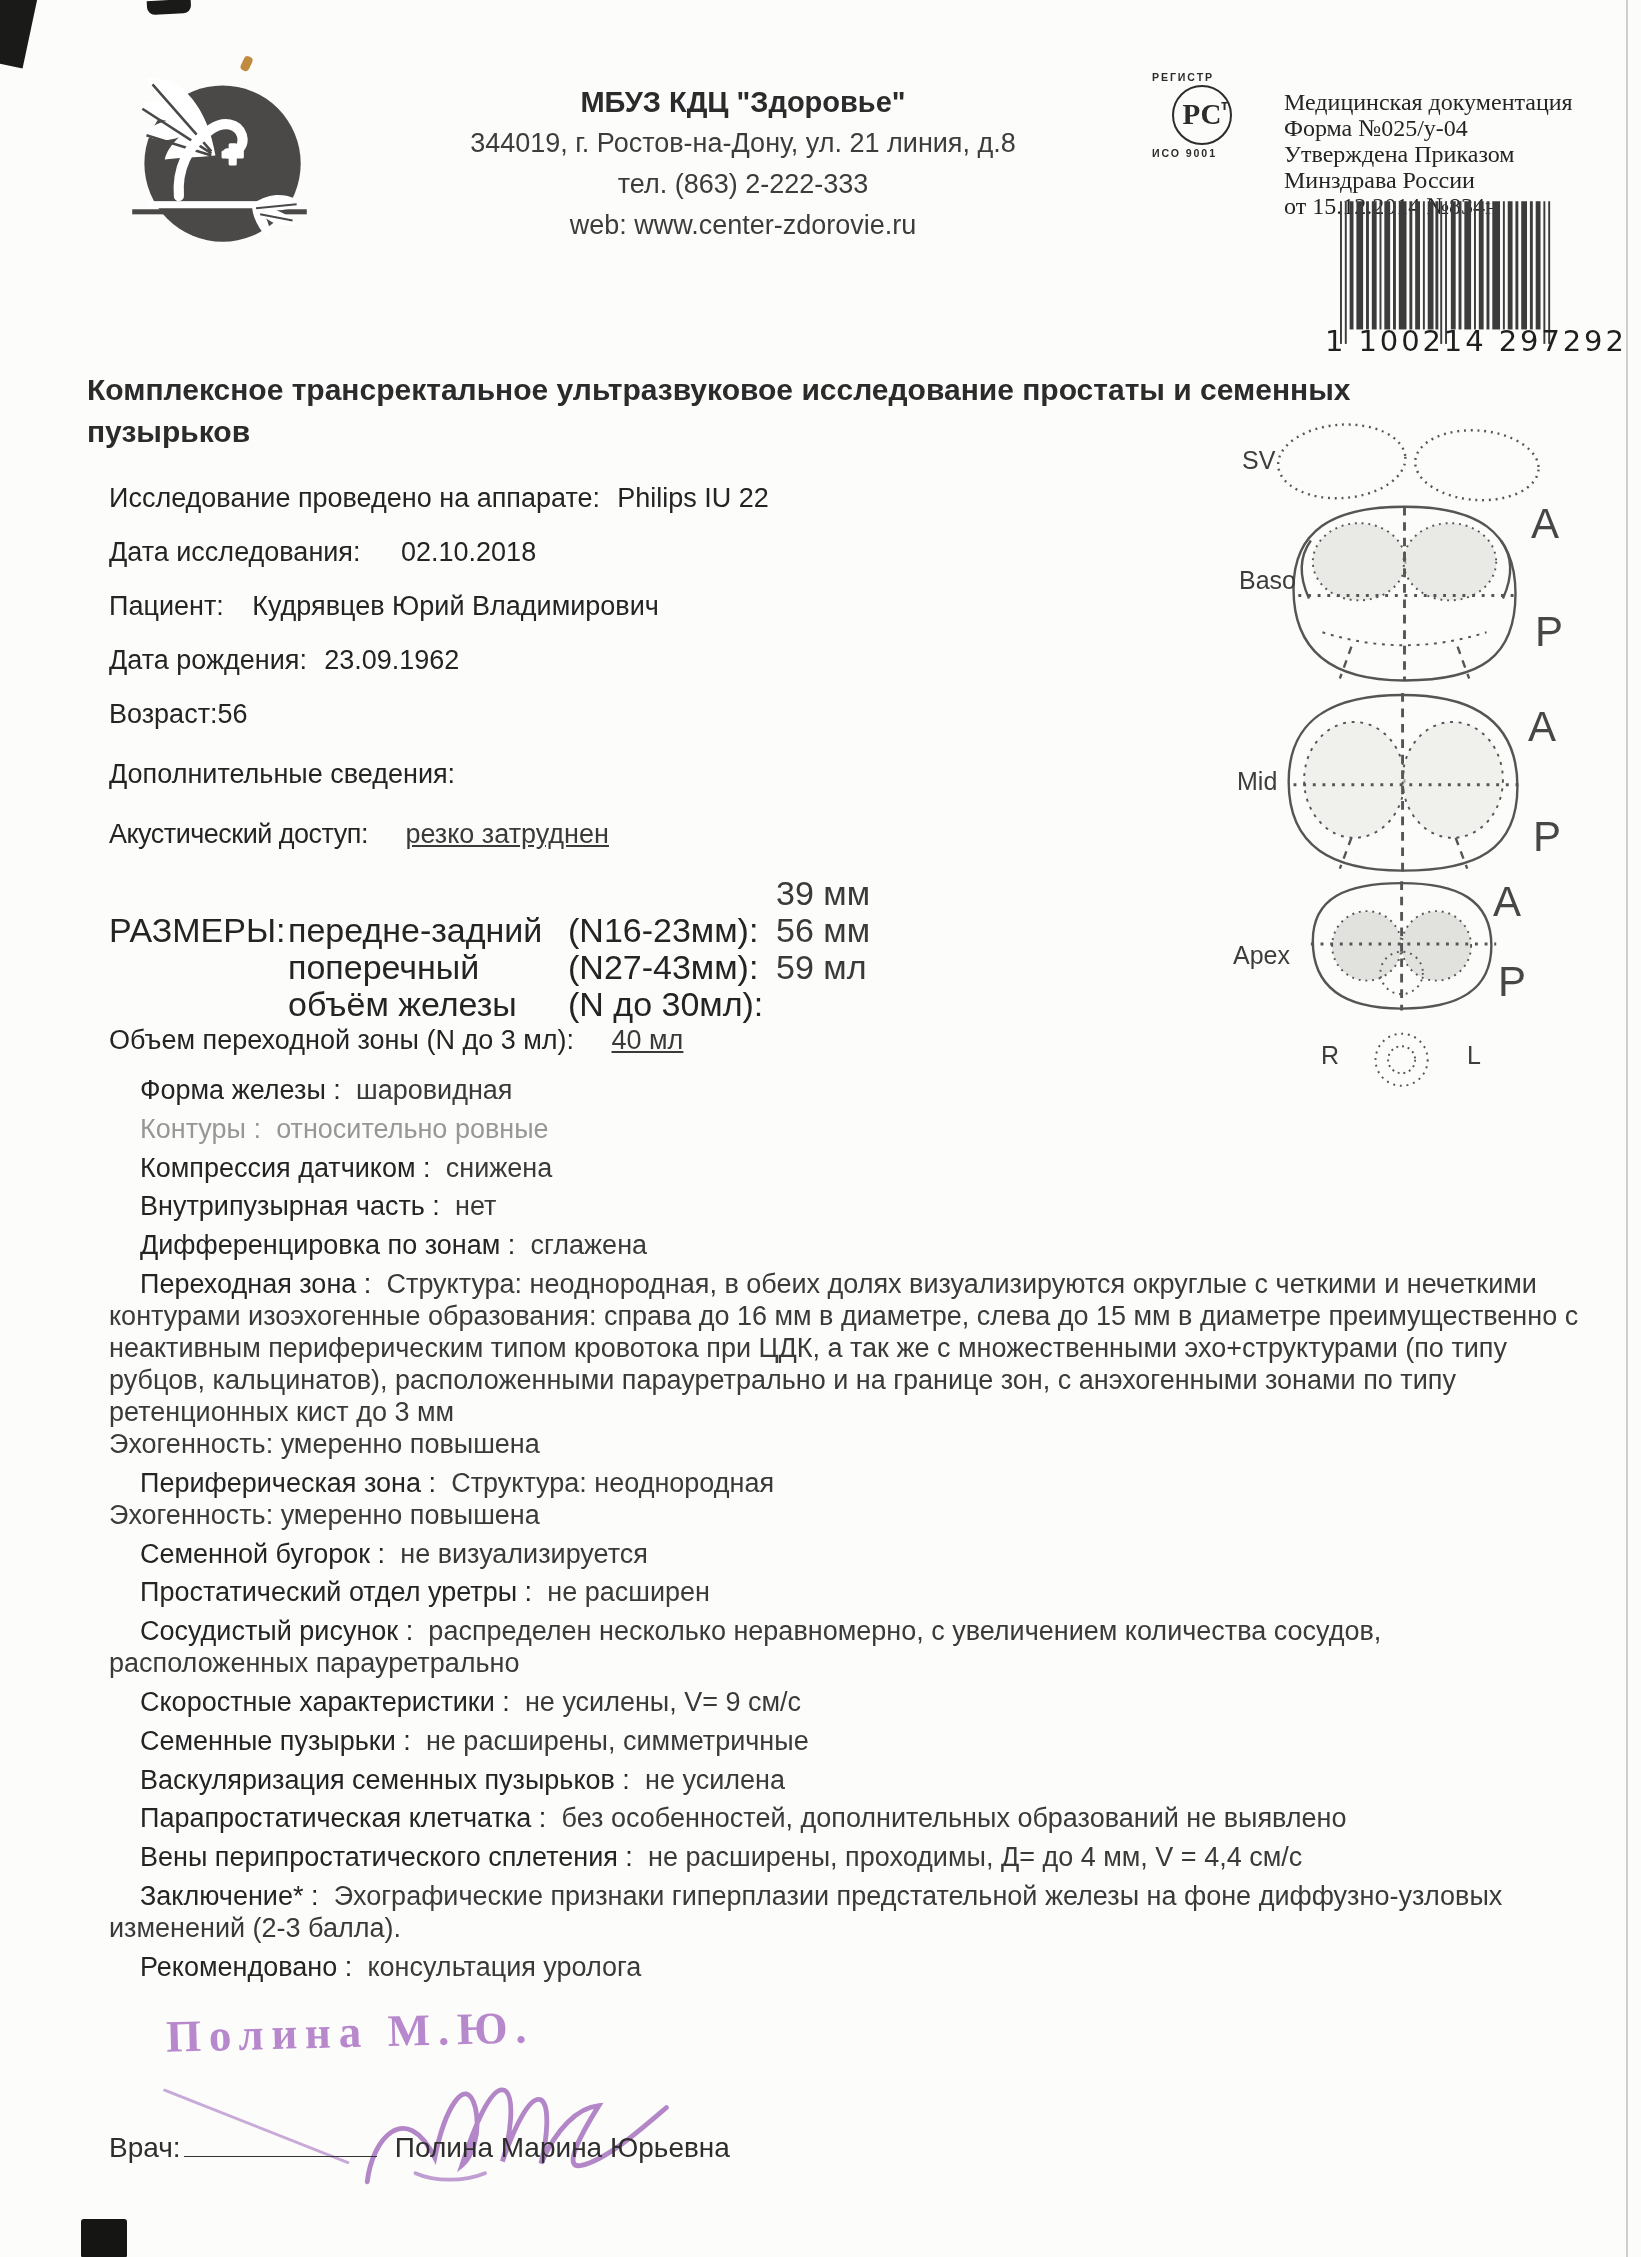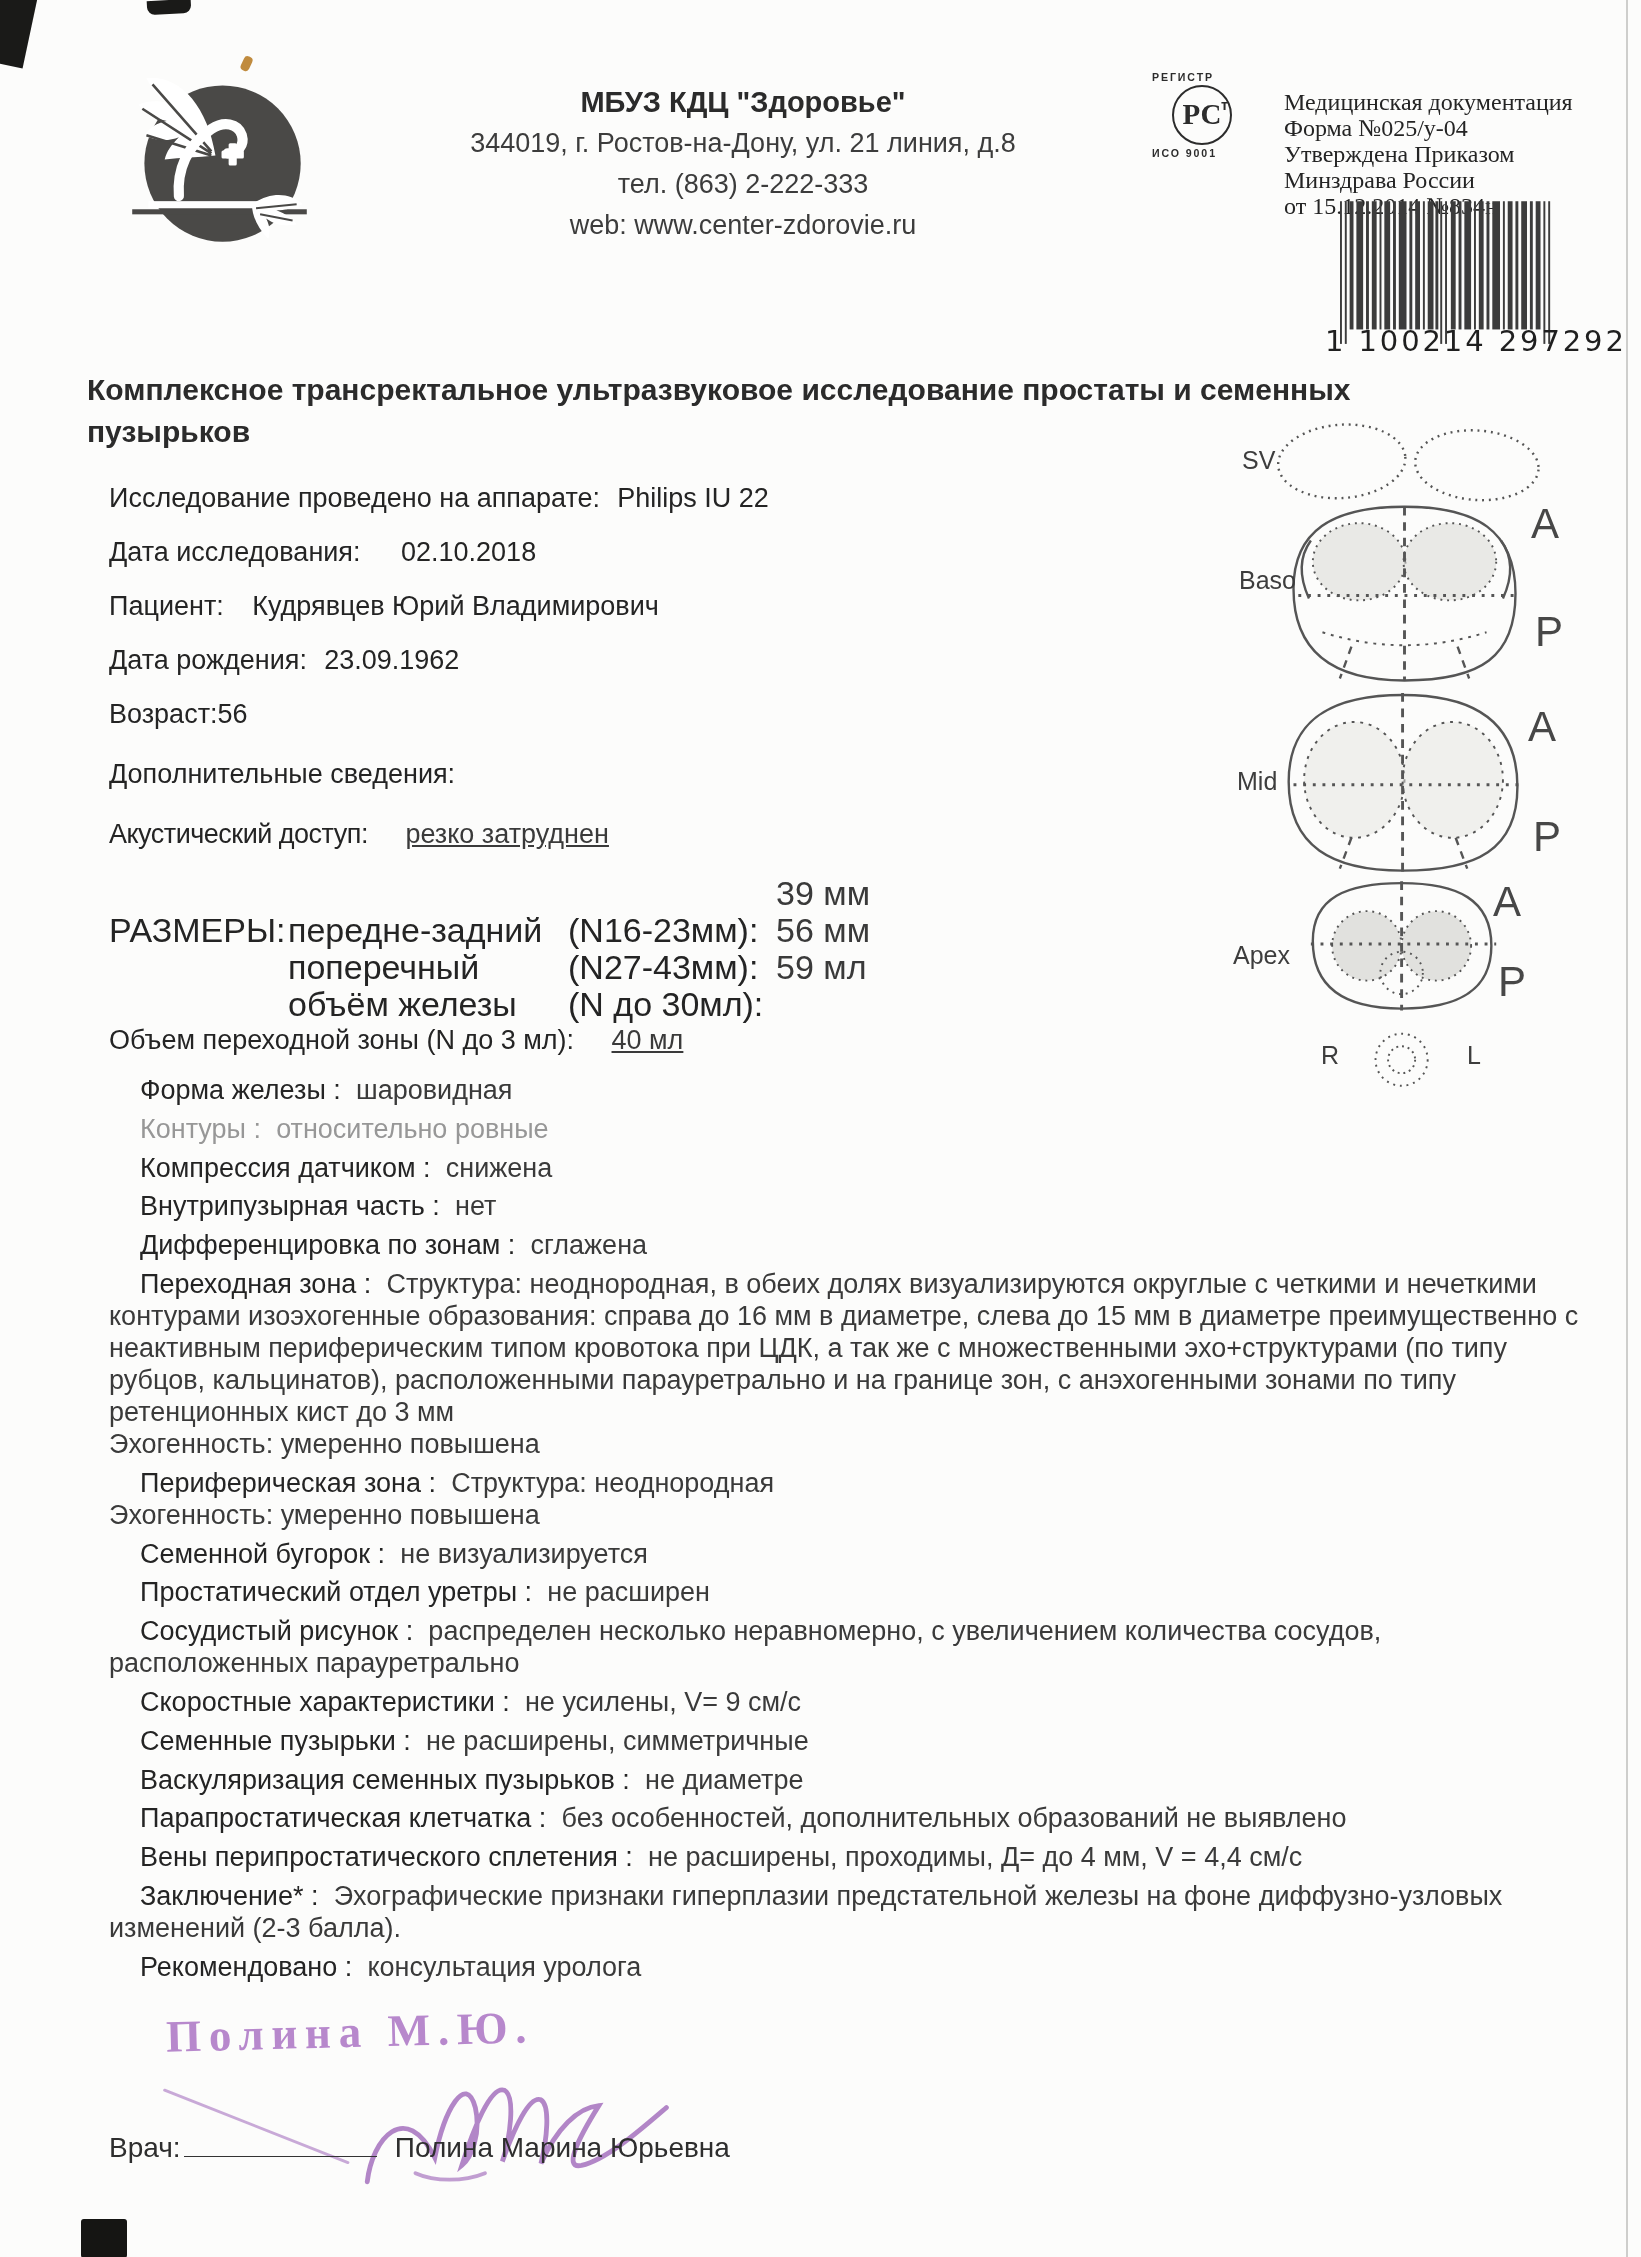--- a/index.html
+++ b/index.html
@@ -245,21 +245,21 @@
   <div class="frow">
     <span class="b">Скоростные характеристики :</span>
     <span class="val">не усилены, V= 9 см/с</span>
   </div>
   <div class="frow">
     <span class="b">Семенные пузырьки :</span>
     <span class="val">не расширены, симметричные</span>
   </div>
   <div class="frow">
     <span class="b">Васкуляризация семенных пузырьков :</span>
-    <span class="val">не диаметре</span>
+    <span class="val">не усилена</span>
   </div>
   <div class="frow">
     <span class="b">Парапростатическая клетчатка :</span>
     <span class="val">без особенностей, дополнительных образований не выявлено</span>
   </div>
   <div class="frow">
     <span class="b">Вены перипростатического  сплетения :</span>
     <span class="val">не расширены, проходимы, Д=  до 4 мм, V =  4,4 см/с</span>
   </div>
   <div class="frow tight">

